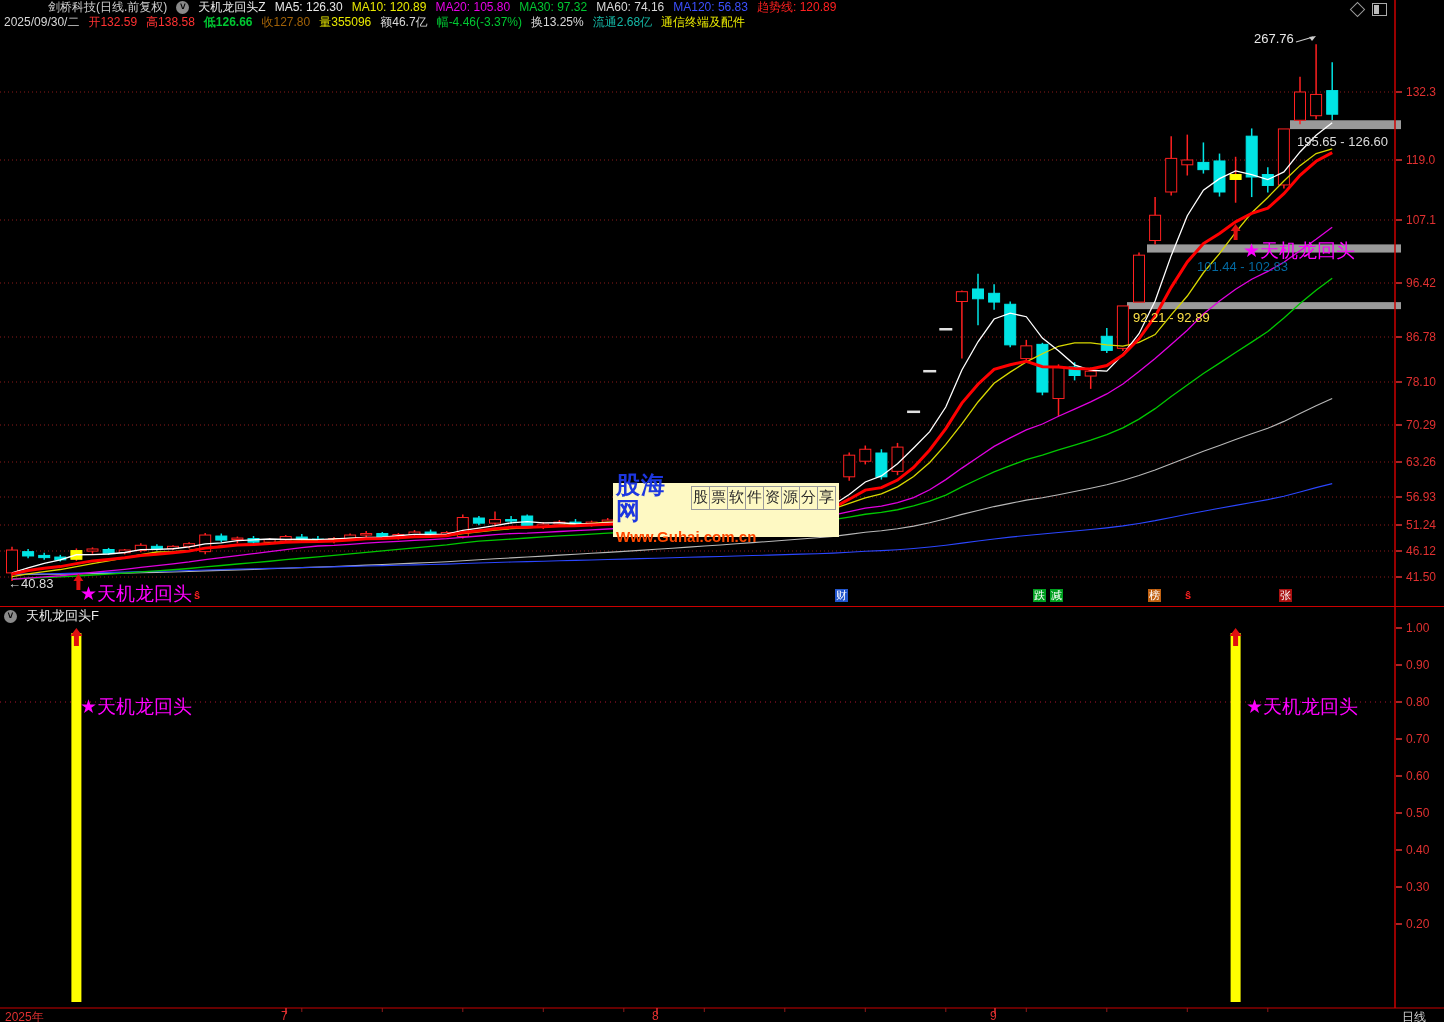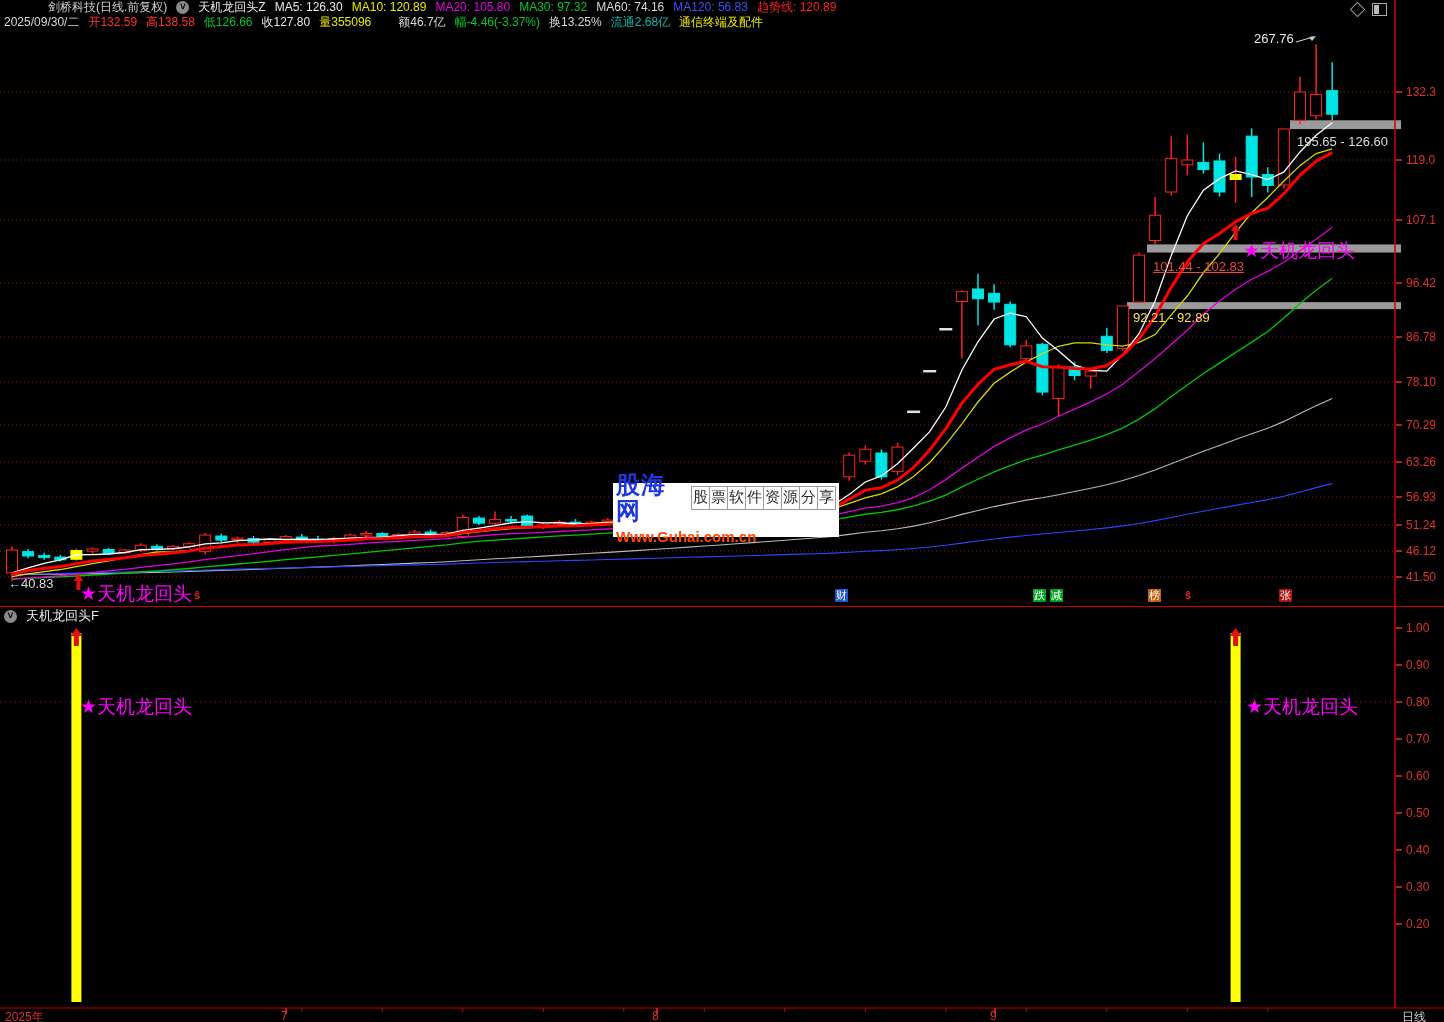--- a/index.html
+++ b/index.html
@@ -9,21 +9,21 @@
         font-size:12px;line-height:14px;}
   #hrow1{top:0;margin-left:44px;}
   #hrow2{top:15px;}
   .circle-icon{display:inline-flex;align-items:center;justify-content:center;width:13px;height:13px;
         border-radius:50%;background:#8a8a8a;color:#000;font-size:10px;line-height:10px;font-weight:bold;}
   .win-icons{position:absolute;top:3px;left:1352px;display:flex;gap:9px;align-items:center;}
   .diamond{width:9px;height:9px;border:1px solid #999;transform:rotate(45deg);}
   .panel-ic{width:13px;height:11px;border:1px solid #aaa;position:relative;}
   .panel-ic:before{content:"";position:absolute;left:1px;top:1px;bottom:1px;width:5px;background:#bbb;}
   .ann{position:absolute;white-space:nowrap;}
-  .wm{position:absolute;left:613px;top:483px;width:226px;height:54px;background:#ffffff;
+  .wm{position:absolute;left:613px;top:483px;width:226px;height:54px;background:#fef9c3;
       display:flex;flex-direction:column;justify-content:center;padding:8px 3px;box-sizing:border-box;}
   .wm-row1{display:flex;align-items:center;gap:4px;}
   .wm-brand{color:#1d37e0;font-weight:bold;font-size:24px;letter-spacing:1px;line-height:26px;}
   .wm-cells{display:flex;}
   .wm-cells span{display:inline-flex;align-items:center;justify-content:center;width:17px;height:22px;
       border:1px solid #9a9a9a;margin-left:-1px;color:#2b2b2b;font-size:15px;
       font-family:"Liberation Serif","DejaVu Serif",serif;}
   .wm-url{color:#ff4800;font-weight:bold;font-size:15px;line-height:25px;letter-spacing:0px;}
   .mk{position:absolute;font-size:11px;line-height:13px;padding:0 1px;}
   .star{color:#ff00ff;font-size:19px;}
@@ -309,34 +309,34 @@
   </div>
   <div class="win-icons">
     <span class="diamond"></span>
     <span class="panel-ic"></span>
   </div>
 
   <div class="hrow" id="hrow2">
     <span style="color: rgb(216, 216, 216);">2025/09/30/二</span>
     <span style="color: rgb(255, 50, 50);">开132.59</span>
     <span style="color: rgb(255, 50, 50);">高138.58</span>
-    <span style="color: rgb(0, 200, 50);">低126.66</span>
-    <span style="color: #e5e5e5;">收127.80</span>
+    <span style="color: rgb(0, 200, 50); font-weight: bold;">低126.66</span>
+    <span style="color: #a16207;">收127.80</span>
     <span style="color: rgb(232, 232, 0);">量355096</span>
-    <span style="color: rgb(216, 216, 216); margin-left: 18px;">额46.7亿</span>
+    <span style="color: rgb(216, 216, 216);">额46.7亿</span>
     <span style="color: rgb(0, 200, 50);">幅-4.46(-3.37%)</span>
     <span style="color: rgb(216, 216, 216);">换13.25%</span>
     <span style="color: #14b8a6;">流通2.68亿</span>
     <span style="color: rgb(232, 232, 0);">通信终端及配件</span>
   </div>
 
   <div class="ann" style="left:1254px;top:31px;color:#e8e8e8;font-size:13px;">267.76</div>
   <div class="ann" style="left:8px;top:576px;color:#dcdcdc;font-size:13px;">←40.83</div>
   <div class="ann" style="left:1297px;top:134px;color:#dcdcdc;font-size:13px;">195.65 - 126.60</div>
-  <div class="ann" style="left:1153px;top:259px;color:#ef4444;font-size:13px;text-decoration:underline;">101.44 - 102.83</div>
+  <div class="ann" style="left:1197px;top:259px;color:#0369a1;font-size:13px;">101.44 - 102.83</div>
   <div class="ann" style="left:1133px;top:310px;color:#fde047;font-size:13px;">92.21 - 92.89</div>
   <div class="ann star" style="left:80px;top:581px;">★天机龙回头</div>
   <div class="ann star" style="left:1243px;top:238px;">★天机龙回头</div>
 
   <div class="mk" style="left:193px;top:589px;color:#ff2020;font-weight:bold;">ŝ</div>
   <div class="mk" style="left:835px;top:589px;color:#fff;background:#2255cc;">财</div>
   <div class="mk" style="left:1033px;top:589px;color:#fff;background:#00a020;">跌</div>
   <div class="mk" style="left:1050px;top:589px;color:#fff;background:#00a020;">减</div>
   <div class="mk" style="left:1148px;top:589px;color:#fff;background:#c06010;">榜</div>
   <div class="mk" style="left:1184px;top:589px;color:#ff2020;font-weight:bold;">ŝ</div>

